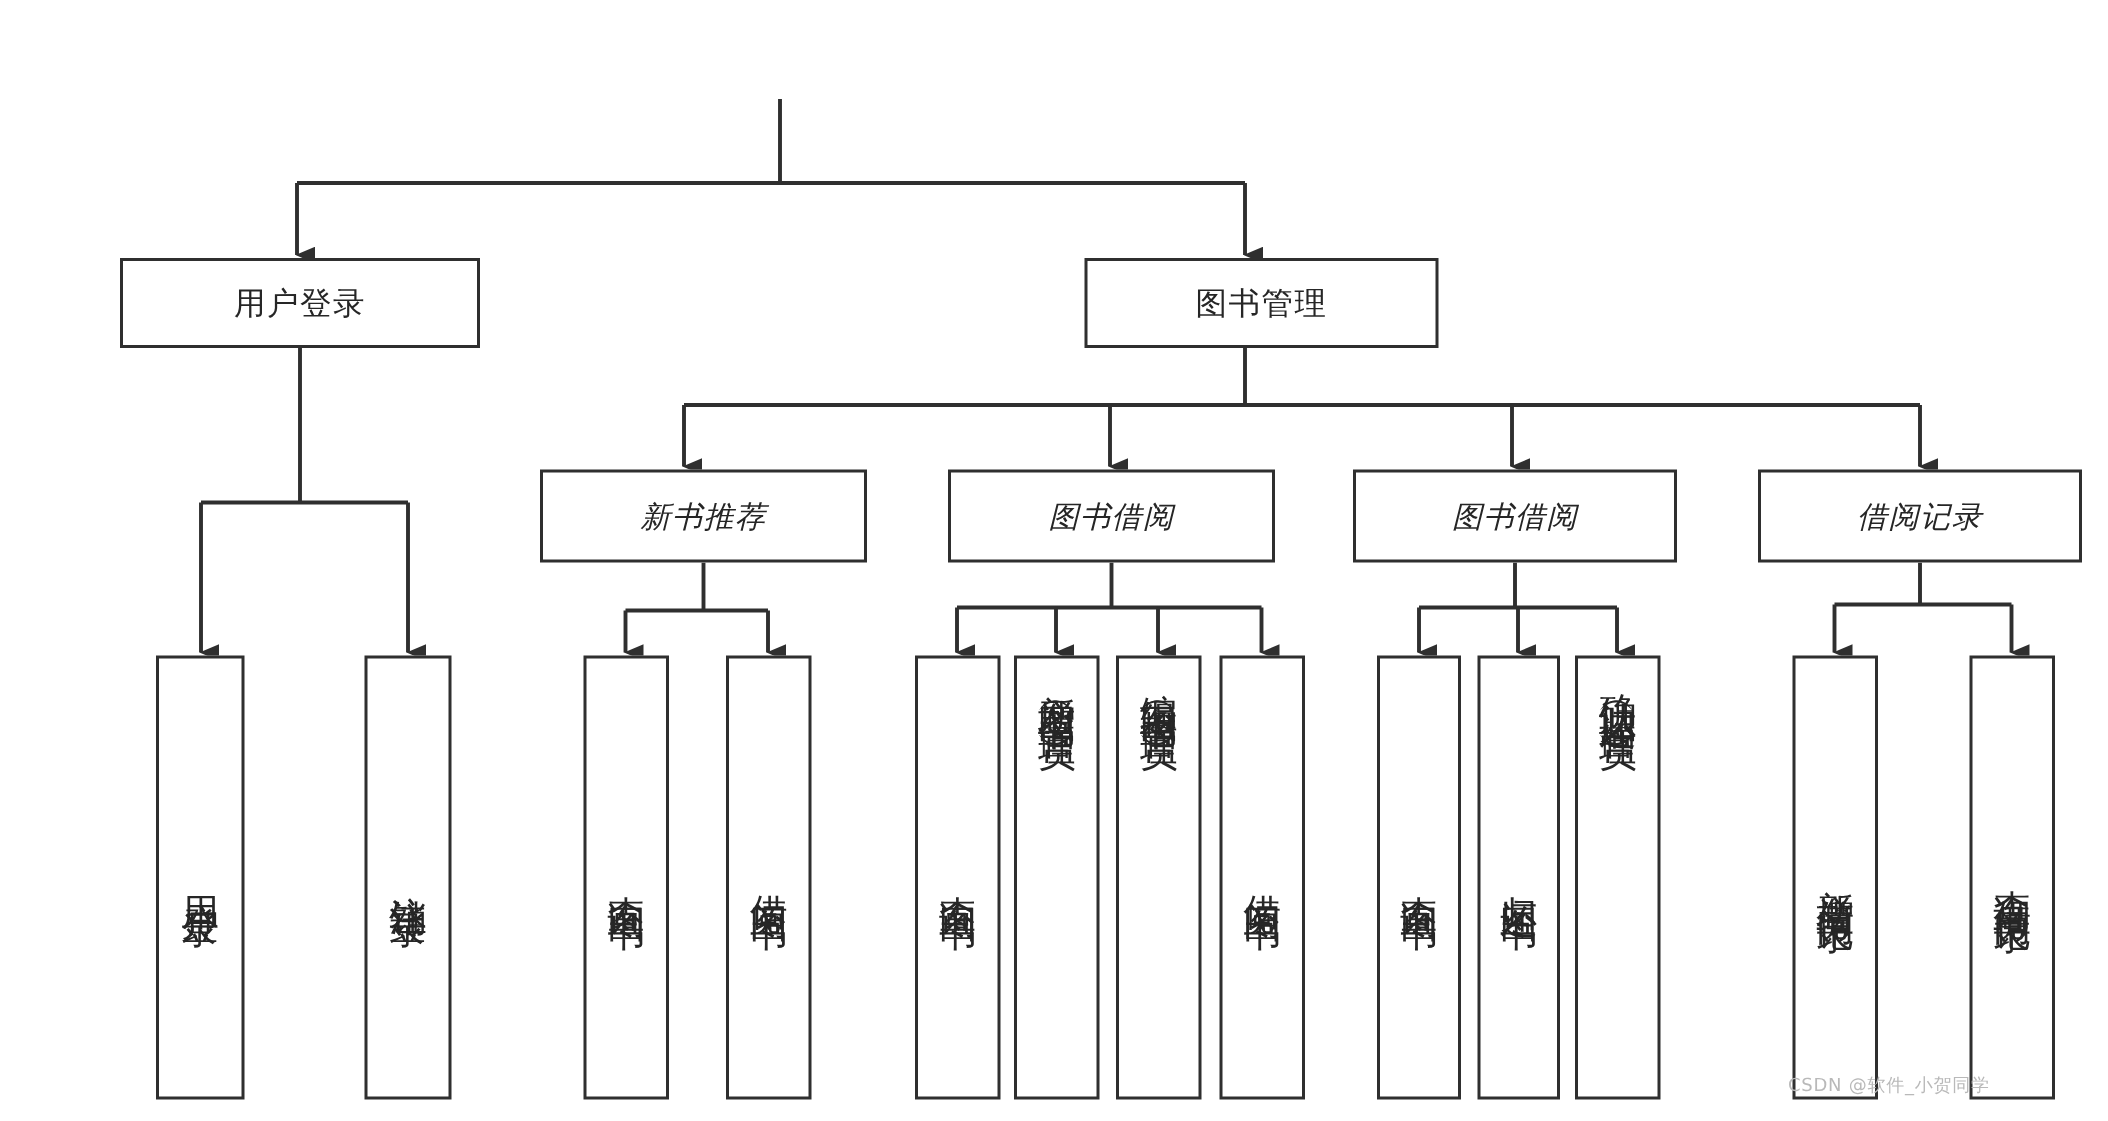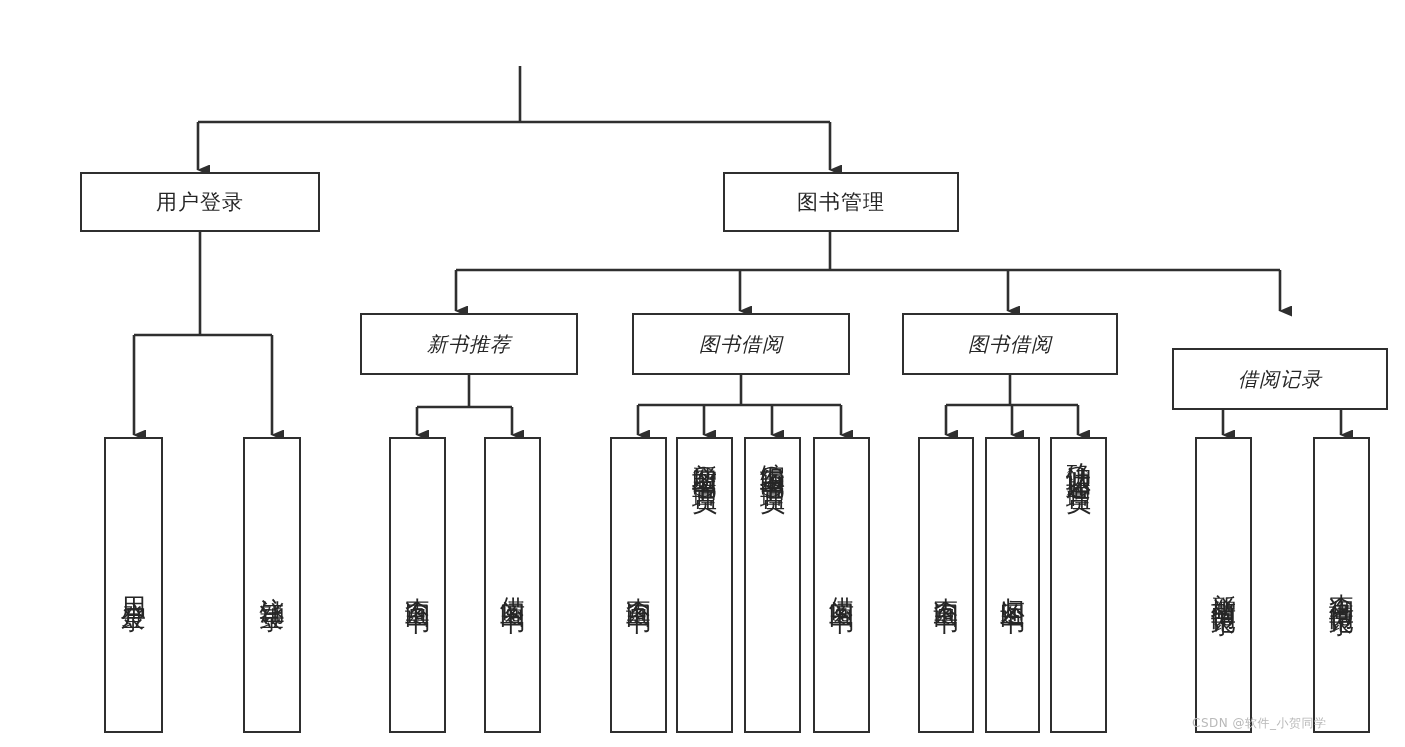--- a/index.html
+++ b/index.html
@@ -125,21 +125,21 @@
 
   <div class="node lvl2" style="left:360px;top:313px;width:218px;height:62px;">
     <span class="cap">新书推荐</span>
   </div>
   <div class="node lvl2" style="left:632px;top:313px;width:218px;height:62px;">
     <span class="cap">图书借阅</span>
   </div>
   <div class="node lvl2" style="left:902px;top:313px;width:216px;height:62px;">
     <span class="cap">图书借阅</span>
   </div>
-  <div class="node lvl2" style="left:1172px;top:313px;width:216px;height:62px;margin-top:35px;">
+  <div class="node lvl2" style="left:1172px;top:313px;width:216px;height:62px;">
     <span class="cap">借阅记录</span>
   </div>
 
   <div class="node leaf mid" style="left:104px;top:437px;width:59px;height:296px;">
     <span class="cap">用户登录</span>
   </div>
   <div class="node leaf mid" style="left:243px;top:437px;width:58px;height:296px;">
     <span class="cap">注销登录</span>
   </div>
 

